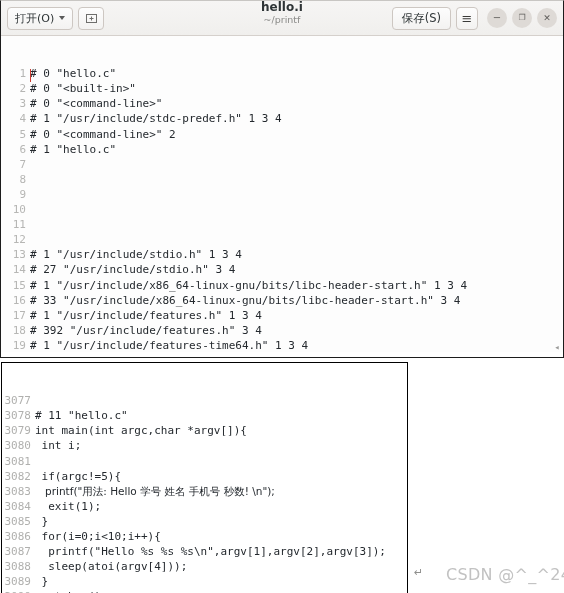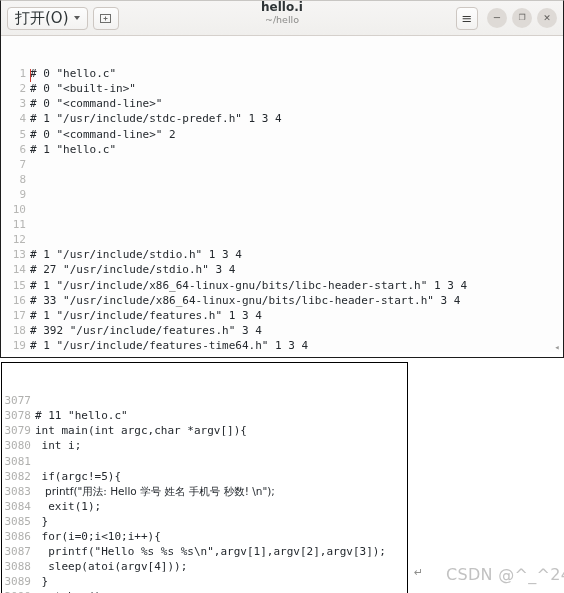--- a/index.html
+++ b/index.html
@@ -35,21 +35,21 @@
     height:23px;
     background:linear-gradient(#fdfdfd,#f3f2f1);
     border:1px solid #cdc7c2;
     border-radius:4px;
     display:flex;align-items:center;justify-content:center;
     font-size:11.5px;color:#2e3436;
     box-sizing:border-box;
     cursor:default;
   }
   #open-button{padding:0 7px;gap:4px;}
-  #open-label{font-size:15px;color:#2e3436;line-height:1;}
+  #open-label{font-size:11px;color:#2e3436;line-height:1;}
   .caret{
     width:0;height:0;
     border-left:3.5px solid transparent;
     border-right:3.5px solid transparent;
     border-top:4px solid #5a5a5a;
     margin-left:1px;
   }
   #new-window-button{width:26px;margin-left:5px;}
   #titlebox{
     position:absolute;left:0;right:0;top:0;bottom:0;
@@ -147,24 +147,27 @@
     <div id="new-window-button" class="hb-btn">
       <svg width="11" height="11" viewBox="0 0 11 11">
         <rect x="0.5" y="1.5" width="10" height="8" fill="none" stroke="#6e6e6c" stroke-width="1"></rect>
         <line x1="5.5" y1="3.5" x2="5.5" y2="7.5" stroke="#6e6e6c" stroke-width="1"></line>
         <line x1="3.5" y1="5.5" x2="7.5" y2="5.5" stroke="#6e6e6c" stroke-width="1"></line>
       </svg>
     </div>
 
     <div id="titlebox">
       <div id="win-title">hello.i</div>
-      <div id="win-subtitle">~/hello</div>
+      <div id="win-subtitle">~/printf</div>
     </div>
 
     <div id="hb-right">
+      <div id="save-button" class="hb-btn">
+        <span>保存(S)</span>
+      </div>
       <div id="menu-button" class="hb-btn">
         <span>≡</span>
       </div>
       <div id="win-min" class="winctl">
         <span>−</span>
       </div>
       <div id="win-max" class="winctl">
         <span style="font-size:8px">❐</span>
       </div>
       <div id="win-close" class="winctl">

